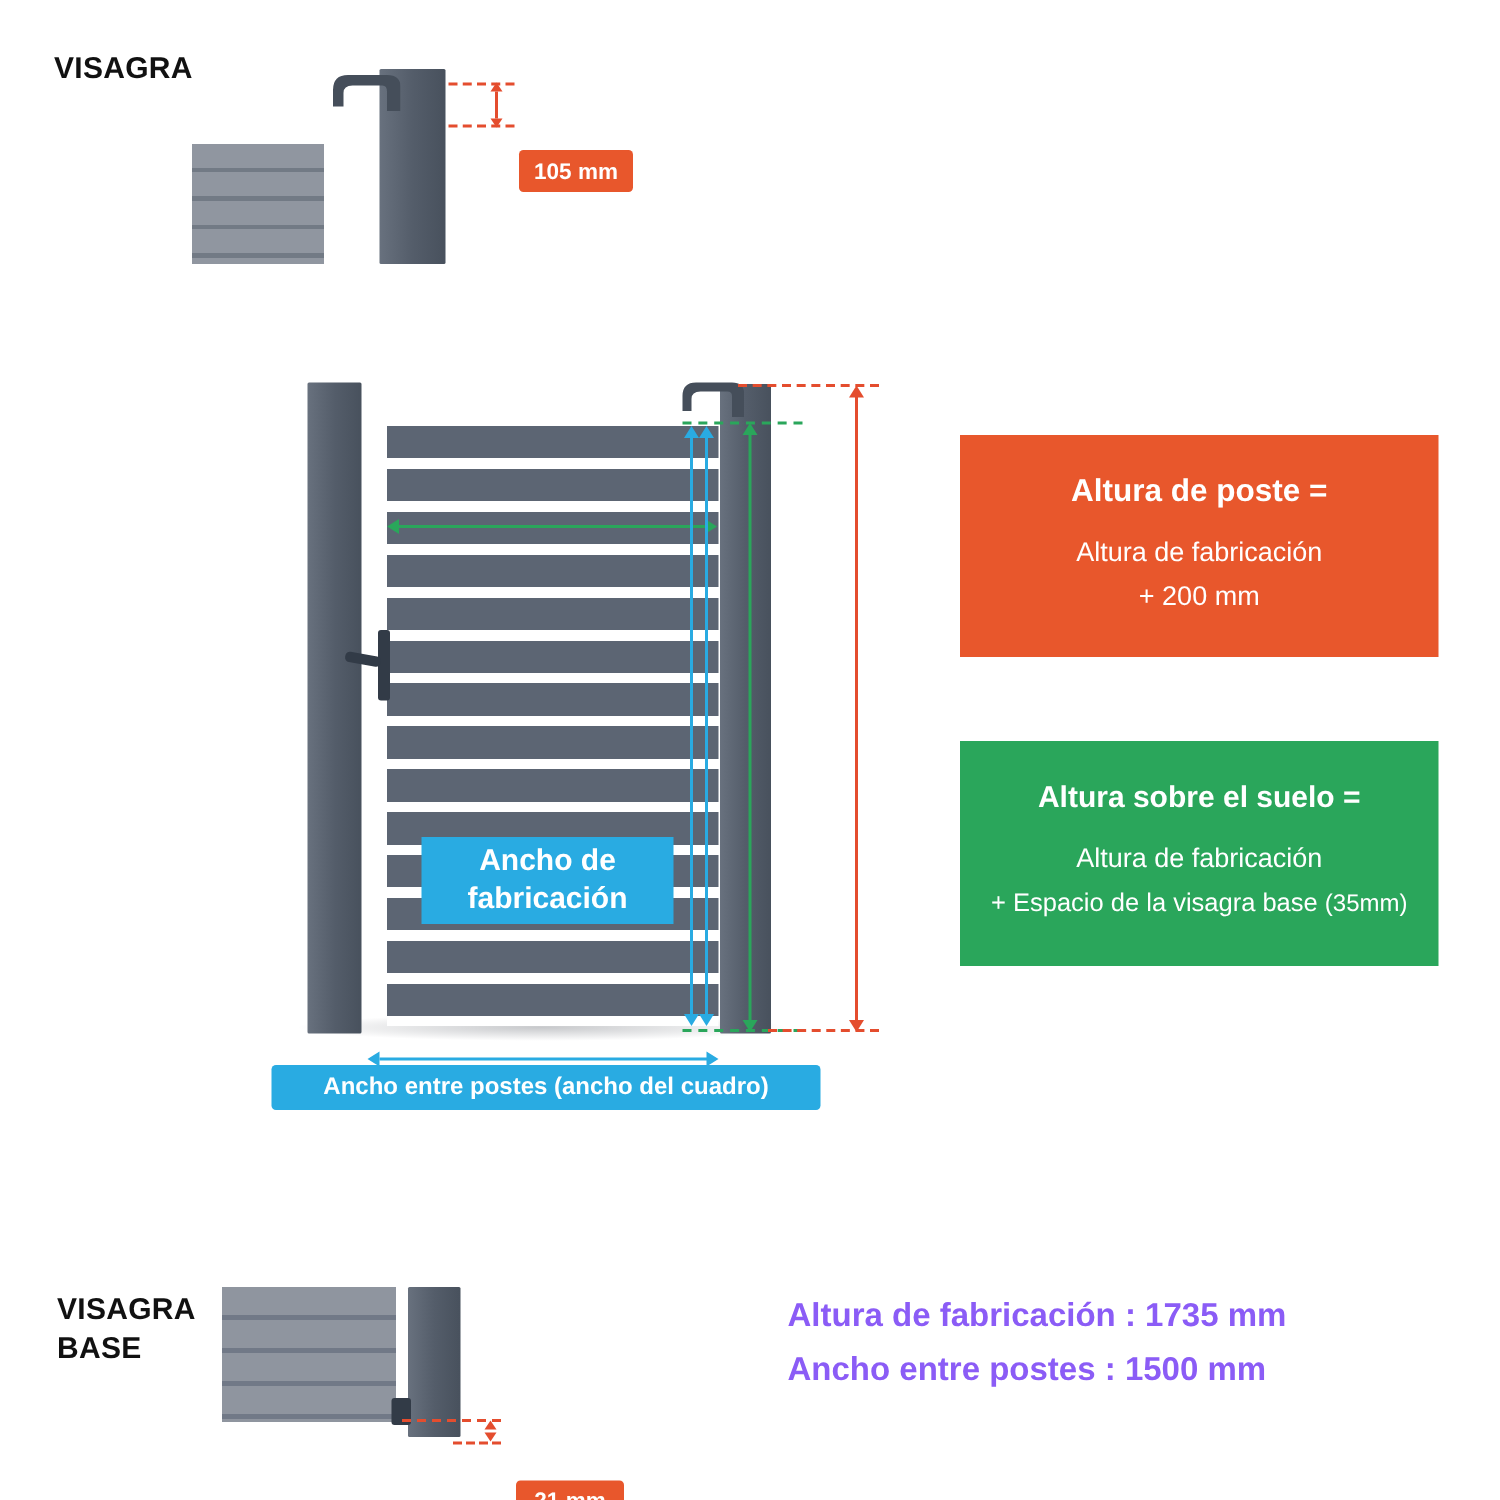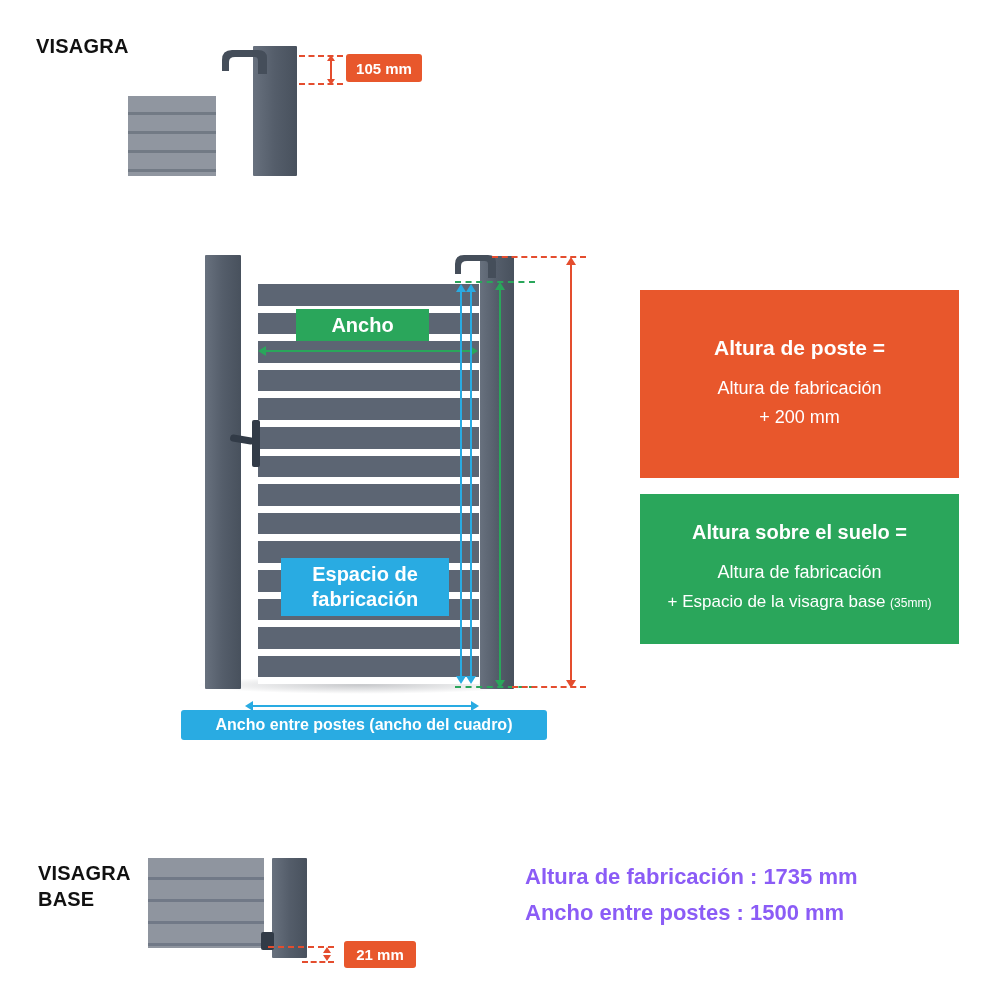--- a/index.html
+++ b/index.html
@@ -18,33 +18,33 @@
     background:repeating-linear-gradient(180deg, var(--gate) 0px, var(--gate) 21.6px, #ffffff 21.6px, #ffffff 28.6px); }
   .fence-mini { position:absolute;
     background:repeating-linear-gradient(180deg,#9096a0 0px,#9096a0 16px,#727a85 16px,#727a85 19px); }
   .fence-mini2 { position:absolute;
     background:repeating-linear-gradient(180deg,#8f959f 0px,#8f959f 19px,#717987 19px,#717987 22px); }
   .hardware { position:absolute; background:#323b47; }
   .shadow { position:absolute; background:radial-gradient(ellipse at center, rgba(55,60,70,.28) 0%, rgba(55,60,70,0) 70%); }
 
   .badge { position:absolute; display:flex; align-items:center; justify-content:center;
     color:#fff; border-radius:3px; font-weight:bold; }
-  .badge.orange { background:var(--orange); font-size:15px; }
+  .badge.orange { background:var(--orange); font-size:15px;margin-top:46px; }
   .badge.blue { background:var(--blue); font-size:16px; }
 
   .label { position:absolute; display:flex; flex-direction:column; align-items:center; justify-content:center;
     color:#fff; font-weight:bold; font-size:20px; line-height:1.25; text-align:center; }
   .label.green { background:var(--green); }
   .label.blue { background:var(--blue); }
 
   .info-box { position:absolute; display:flex; flex-direction:column; align-items:center; justify-content:center;
     color:#fff; text-align:center; padding:10px 14px; }
   .info-title { font-weight:bold; font-size:21px; margin-bottom:14px; }
   .info-line { font-size:18px; line-height:29px; }
-  .info-small { font-size:12px; }
+  .info-small { font-size:16px; }
 
   
   .line-v { position:absolute; width:2px; background:currentColor; }
   .line-h { position:absolute; height:2px; background:currentColor; }
   .dash-h { position:absolute; height:0; border-top:2px dashed currentColor; }
   .arr { position:absolute; width:0; height:0; }
   .arr.up    { border-left:5px solid transparent; border-right:5px solid transparent; border-bottom:8px solid currentColor; }
   .arr.down  { border-left:5px solid transparent; border-right:5px solid transparent; border-top:8px solid currentColor; }
   .arr.left  { border-top:5px solid transparent; border-bottom:5px solid transparent; border-right:8px solid currentColor; }
   .arr.right { border-top:5px solid transparent; border-bottom:5px solid transparent; border-left:8px solid currentColor; }
@@ -80,23 +80,22 @@
   <div class="shadow" style="left:196px; top:676px; width:330px; height:18px;"></div>
   <div class="post" style="left:205px; top:255px; width:36px; height:434px;"></div>
   <div class="gate" style="left:258px; top:284px; width:221px; height:400px;"></div>
   <div class="hardware" style="left:252px; top:420px; width:8px; height:47px; border-radius:2px;"></div>
   <div class="hardware" style="left:230px; top:436px; width:24px; height:7px; border-radius:3px; transform:rotate(10deg);"></div>
   <div class="post" style="left:480px; top:256px; width:34px; height:433px;"></div>
   <svg class="abs" style="left:452px; top:252px;" width="44" height="26">
     <path d="M44 26 L44 10 Q44 3 36 3 L12 3 Q3 3 3 12 L3 22 L9 22 L9 14 Q9 9 15 9 L33 9 Q36 9 36 12 L36 26 Z" fill="#454e5a"></path>
   </svg>
 
-  <div class="label green" style="left:296px; top:309px; width:133px; height:32px;">Ancho</div>
   <div class="label blue" style="left:281px; top:558px; width:168px; height:58px;">
-    <div>Espacio de</div>
+    <div>Ancho de</div>
     <div>fabricación</div>
   </div>
 
   <div class="dim" style="color:var(--green);">
     <div class="line-h" style="left:266px; top:350px; width:206px;"></div>
     <div class="arr left" style="left:258px; top:346px;"></div>
     <div class="arr right" style="left:470px; top:346px;"></div>
   </div>
 
   <div class="dim" style="color:var(--blue);">
@@ -124,21 +123,21 @@
     <div class="arr down" style="left:566px; top:680px;"></div>
   </div>
 
   <div class="dim" style="color:var(--blue);">
     <div class="line-h" style="left:253px; top:705px; width:220px;"></div>
     <div class="arr left" style="left:245px; top:701px;"></div>
     <div class="arr right" style="left:471px; top:701px;"></div>
   </div>
   <div class="badge blue" style="left:181px; top:710px; width:366px; height:30px;">Ancho entre postes (ancho del cuadro)</div>
 
-  <div class="info-box" style="left:640px; top:290px; width:319px; height:188px; background:var(--orange);">
+  <div class="info-box" style="left:640px; top:290px; width:319px; height:148px; background:var(--orange);">
     <div class="info-title">Altura de poste =</div>
     <div class="info-line">Altura de fabricación</div>
     <div class="info-line">+ 200 mm</div>
   </div>
 
   <div class="info-box" style="left:640px; top:494px; width:319px; height:150px; background:var(--green);">
     <div class="info-title" style="font-size:20px;">Altura sobre el suelo =</div>
     <div class="info-line">Altura de fabricación</div>
     <div class="info-line" style="font-size:17px;">
       <span>+ Espacio de la visagra base</span>

